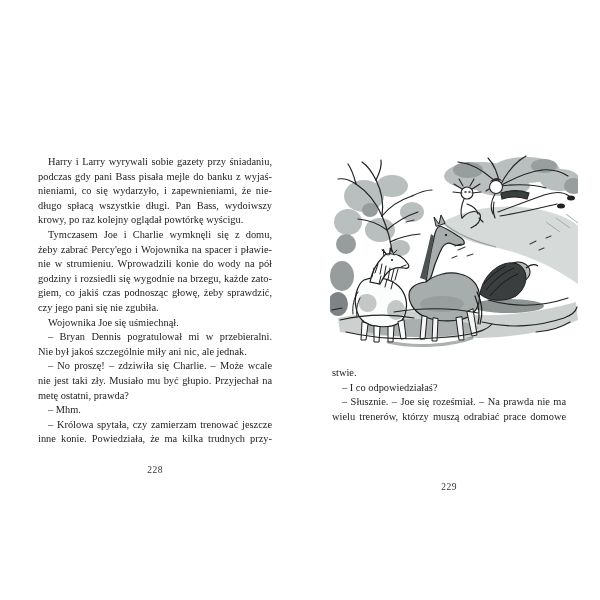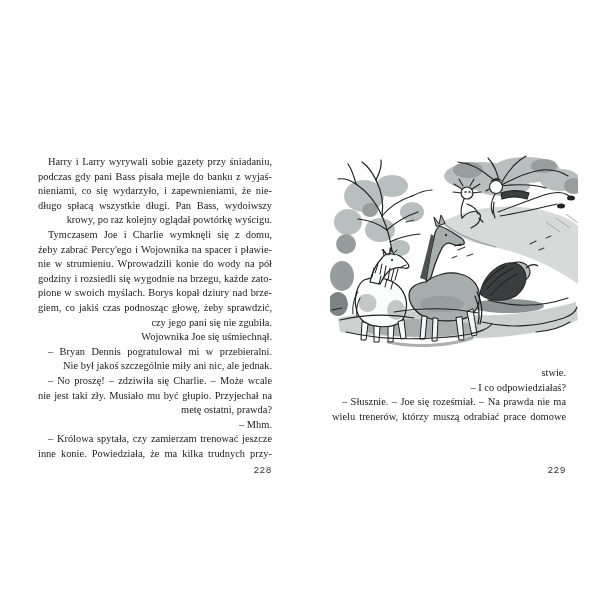--- a/index.html
+++ b/index.html
@@ -1,48 +1,47 @@
 <!DOCTYPE html>
 <html><head>
 <meta charset="utf-8">
 <style>
   html,body{margin:0;padding:0;background:#fff;}
   .spread{position:relative;width:600px;height:600px;background:#fff;overflow:hidden;
           font-family:"Liberation Serif", serif;margin-top:8px;}
   .textblock{position:absolute;width:234px;}
   .left-text{left:38px;top:147px;}
   .right-text{left:332px;top:358px;}
-  .line{font-size:10.4px;line-height:14.6px;color:#222;text-align:right;
+  .line{font-size:10.4px;line-height:14.6px;color:#222;text-align:left;
         font-family:"Liberation Serif", serif;}
   .line.just{text-align:justify;text-align-last:justify;}
   .line.indent{text-indent:10px;}
-  .folio{position:absolute;width:234px;text-align:right;font-size:9.5px;color:#333;
-         letter-spacing:.5px;font-family:Liberation Mono, monospace;}
+  .folio{position:absolute;width:234px;text-align:center;font-size:9.5px;color:#333;
+         letter-spacing:.5px;font-family:Liberation Serif, serif;}
   .folio-left{left:38px;top:457px;}
-  .folio-right{left:332px;top:457px;}
+  .folio-right{left:332px;top:474px;}
   .illustration{position:absolute;left:330px;top:144px;width:248px;height:212px;}
   .illustration svg{width:100%;height:100%;display:block;}
 </style>
 </head>
 <body>
 
 <div class="spread">
 
   <section>
     <div class="textblock left-text">
         <div class="line indent just">Harry i Larry wyrywali sobie gazety przy śniadaniu,</div>
         <div class="line just">podczas gdy pani Bass pisała mejle do banku z wyjaś-</div>
         <div class="line just">nieniami, co się wydarzyło, i zapewnieniami, że nie-</div>
         <div class="line just">długo spłacą wszystkie długi. Pan Bass, wydoiwszy</div>
         <div class="line">krowy, po raz kolejny oglądał powtórkę wyścigu.</div>
         <div class="line indent just">Tymczasem Joe i Charlie wymknęli się z domu,</div>
         <div class="line just">żeby zabrać Percy'ego i Wojownika na spacer i pławie-</div>
         <div class="line just">nie w strumieniu. Wprowadzili konie do wody na pół</div>
         <div class="line just">godziny i rozsiedli się wygodnie na brzegu, każde zato-</div>
-        <div class="line just">pione w swoich myślach. Borys kopał dziury nad brze-</div>
         <div class="line just">giem, co jakiś czas podnosząc głowę, żeby sprawdzić,</div>
         <div class="line">czy jego pani się nie zgubiła.</div>
         <div class="line indent">Wojownika Joe się uśmiechnął.</div>
         <div class="line indent just">– Bryan Dennis pogratulował mi w przebieralni.</div>
         <div class="line">Nie był jakoś szczególnie miły ani nic, ale jednak.</div>
         <div class="line indent just">– No proszę! – zdziwiła się Charlie. – Może wcale</div>
         <div class="line just">nie jest taki zły. Musiało mu być głupio. Przyjechał na</div>
         <div class="line">metę ostatni, prawda?</div>
         <div class="line indent">– Mhm.</div>
         <div class="line indent just">– Królowa spytała, czy zamierzam trenować jeszcze</div>

